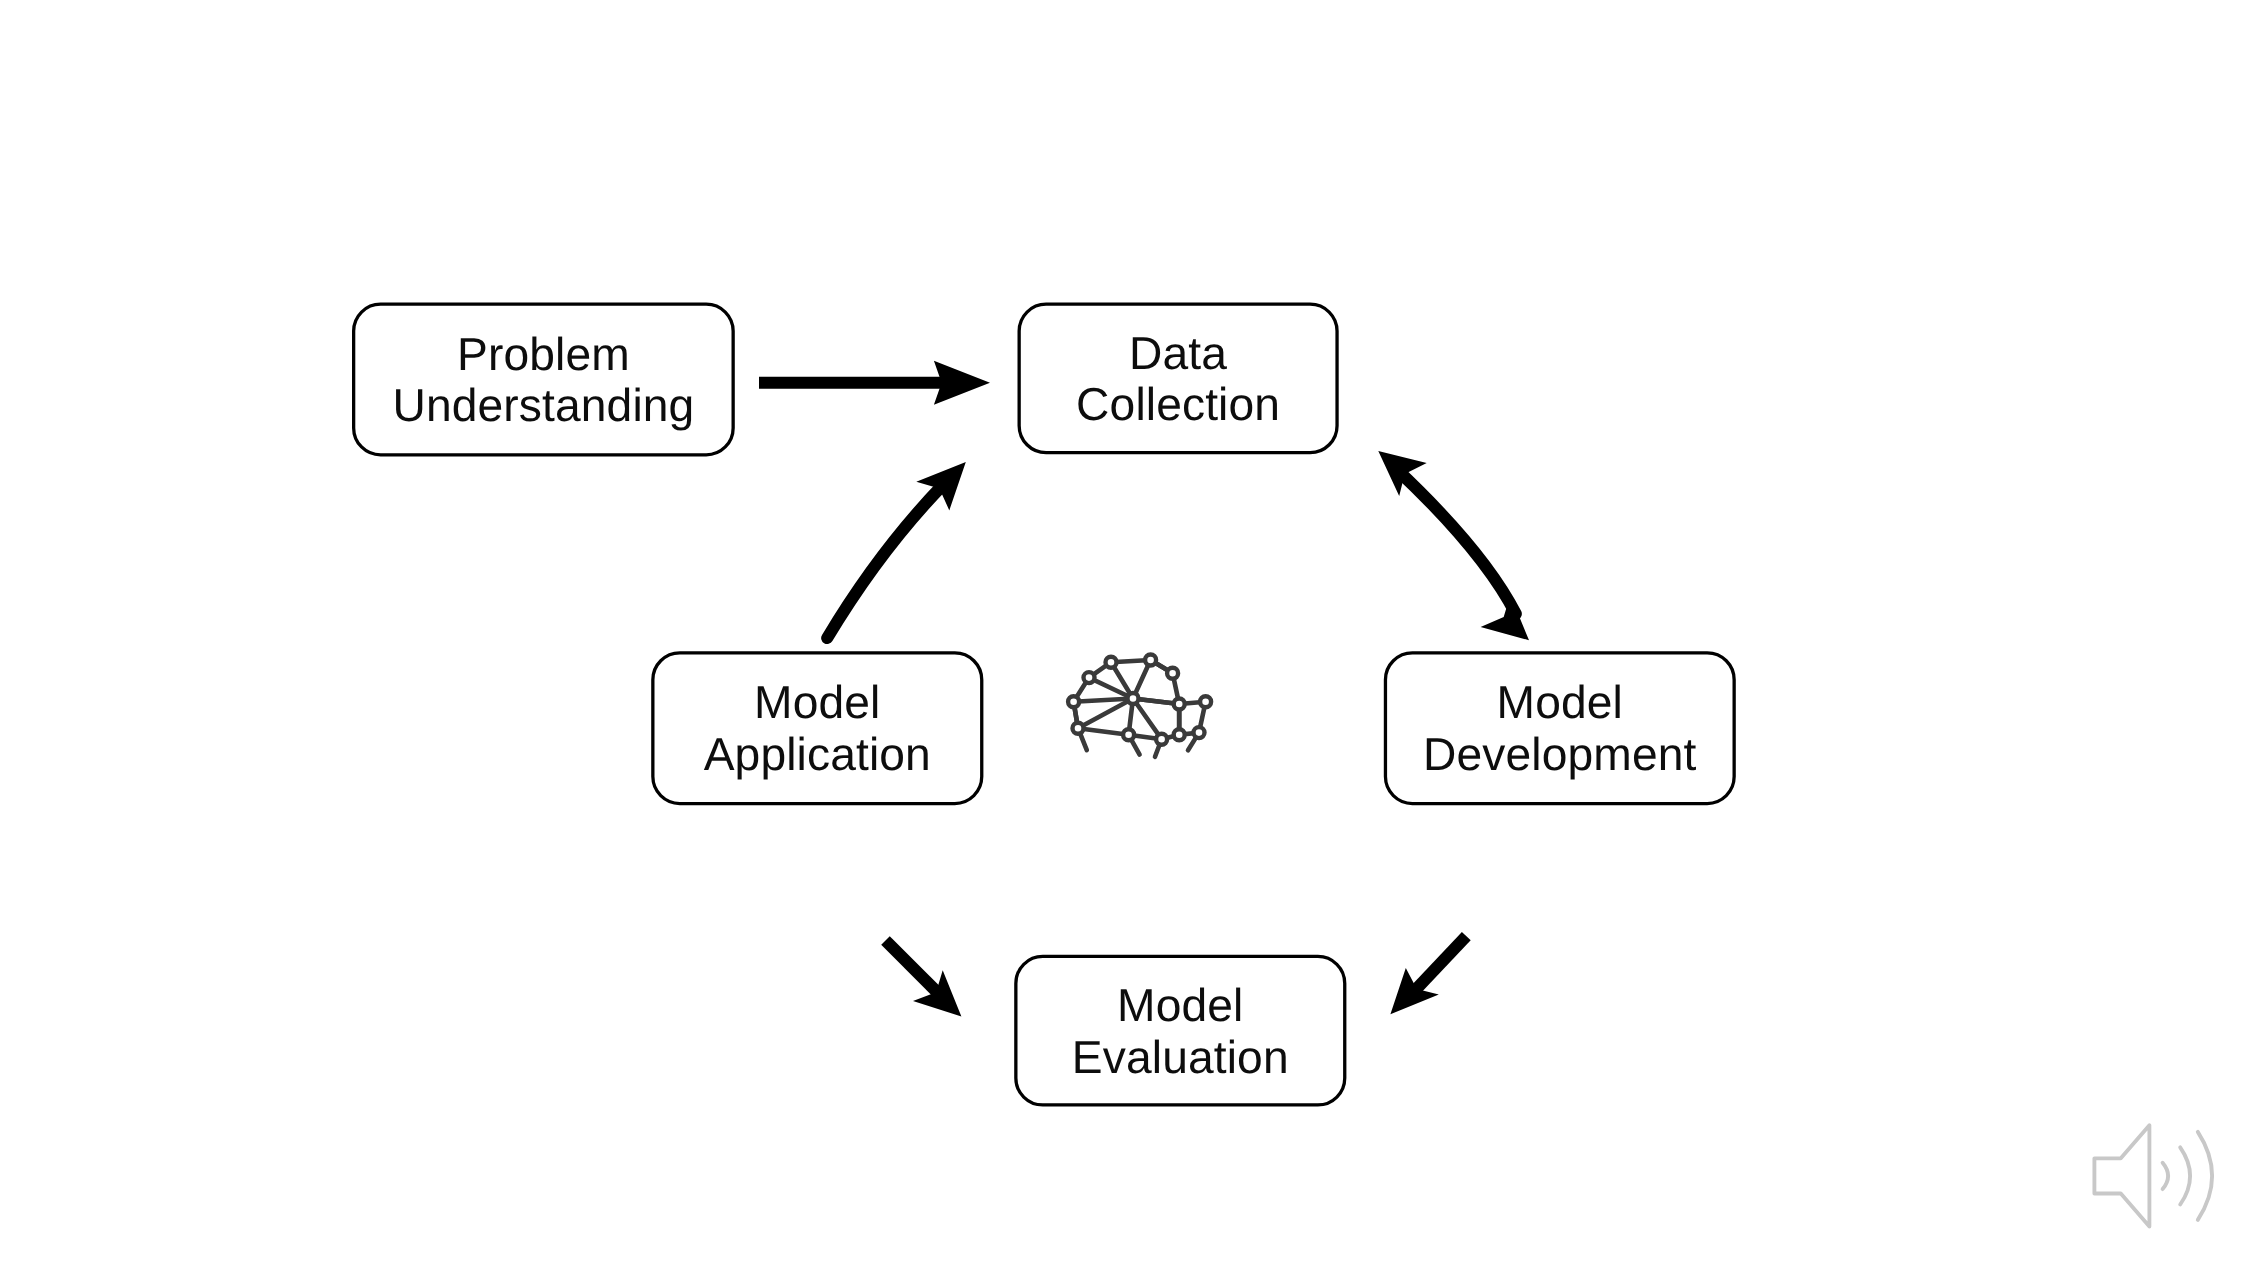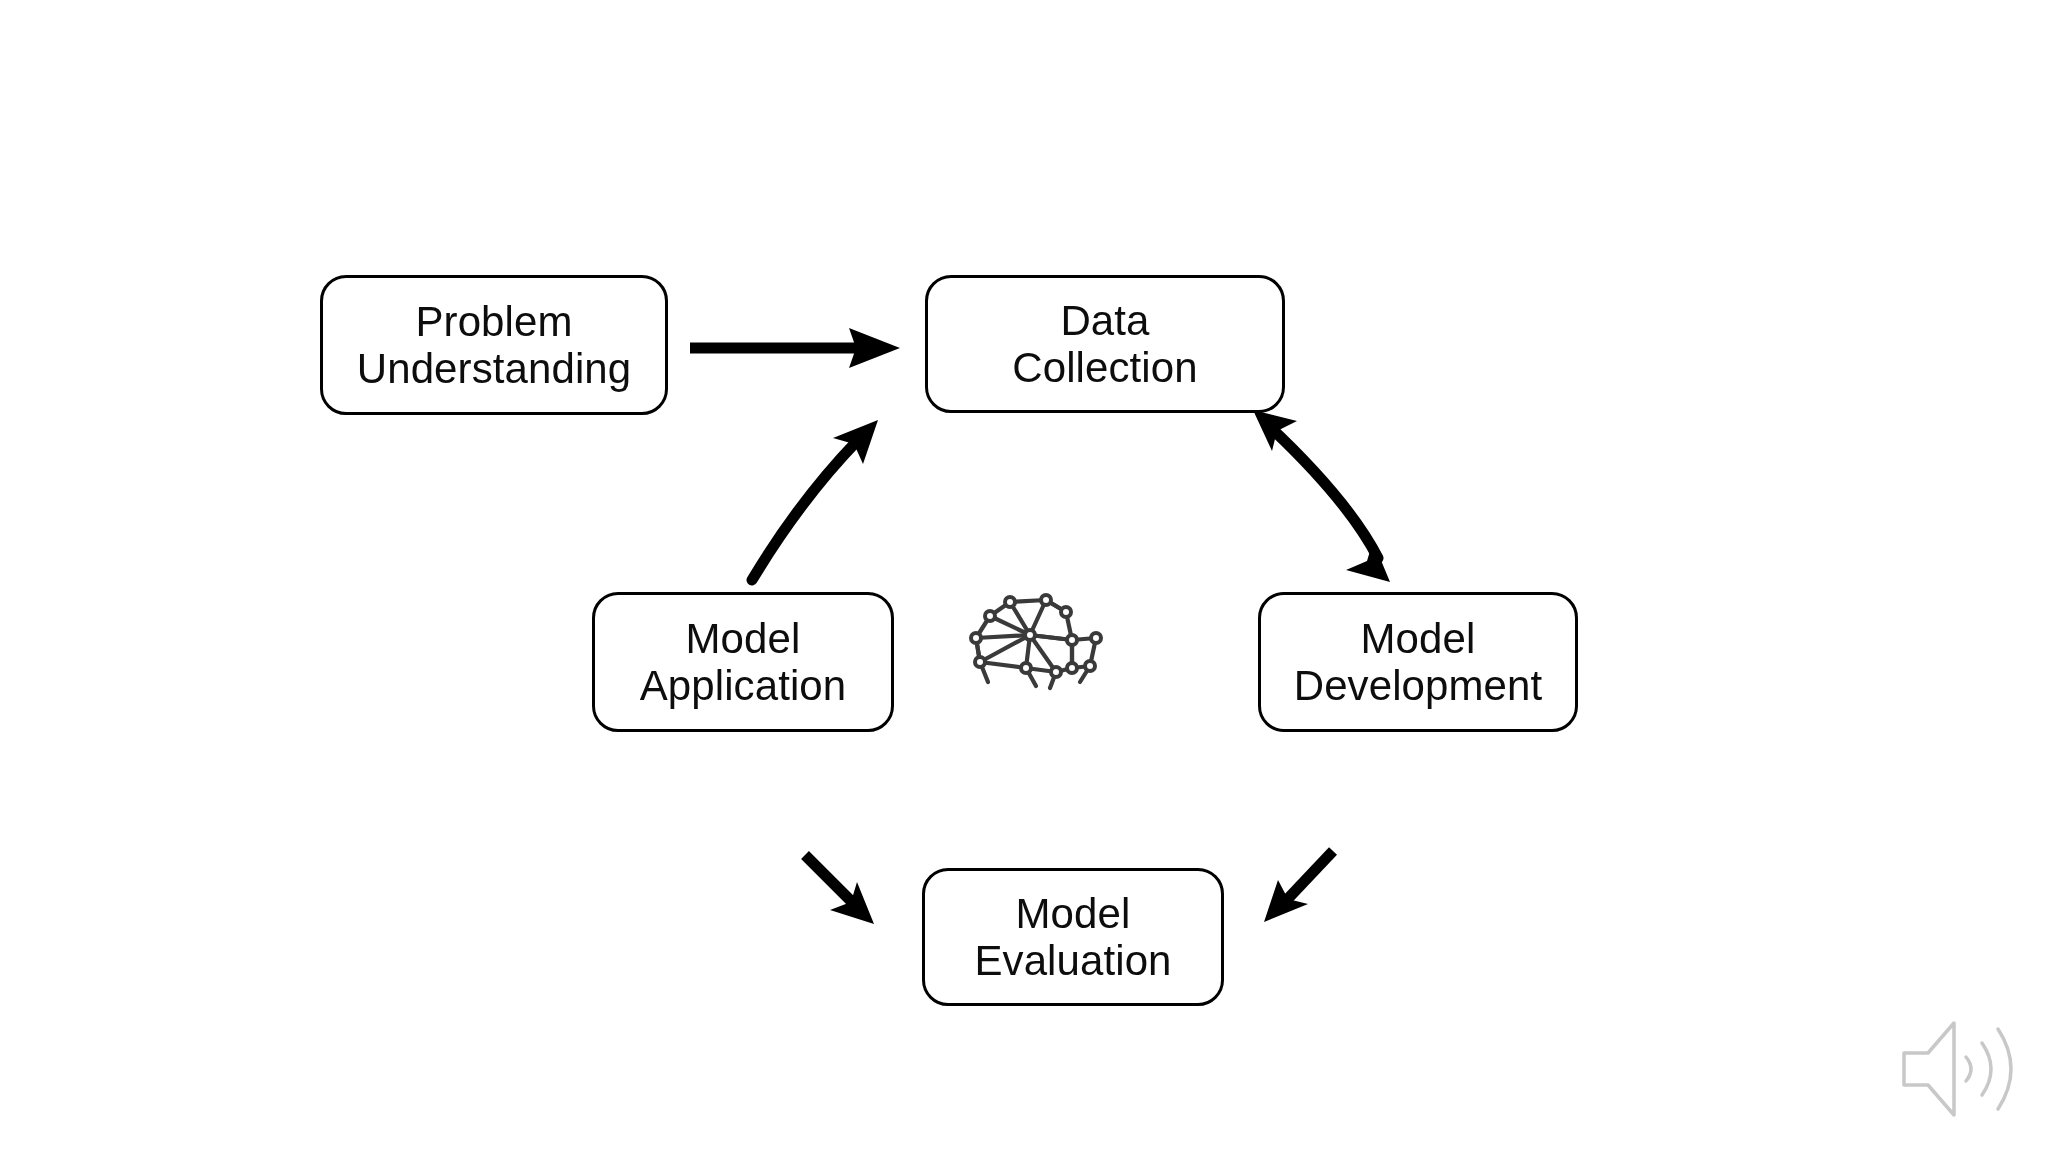--- a/index.html
+++ b/index.html
@@ -51,21 +51,21 @@
     white-space: pre-line;
     font-weight: 400;
   }
 
   #node-problem-understanding {
     left: 320px; top: 275px;
     width: 348px; height: 140px;
   }
   #node-data-collection {
     left: 925px; top: 275px;
-    width: 360px; height: 138px;
+    width: 292px; height: 138px;
   }
   #node-model-application {
     left: 592px; top: 592px;
     width: 302px; height: 140px;
   }
   #node-model-development {
     left: 1258px; top: 592px;
     width: 320px; height: 140px;
   }
   #node-model-evaluation {

